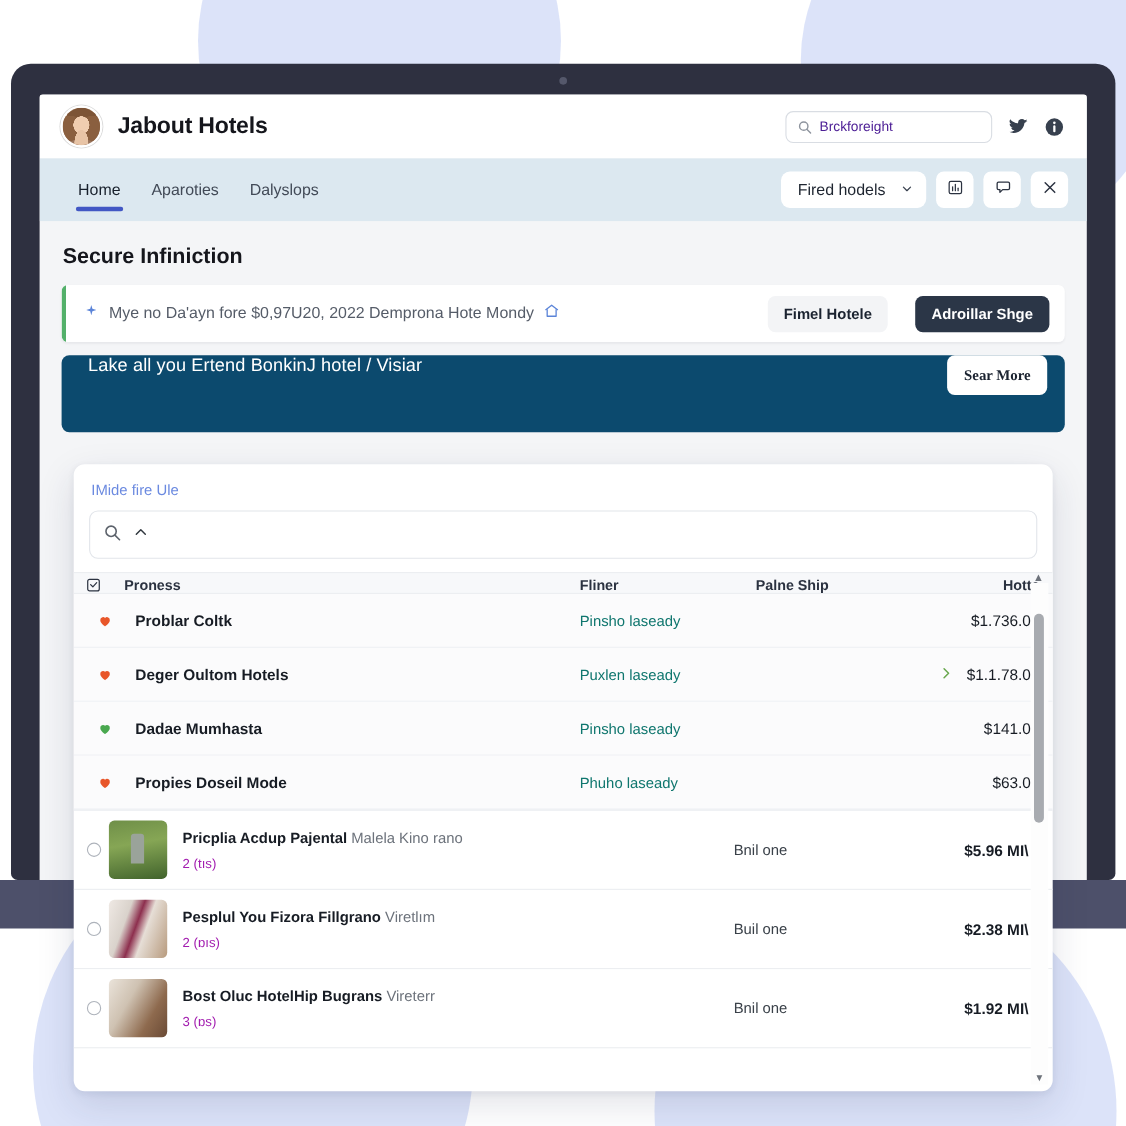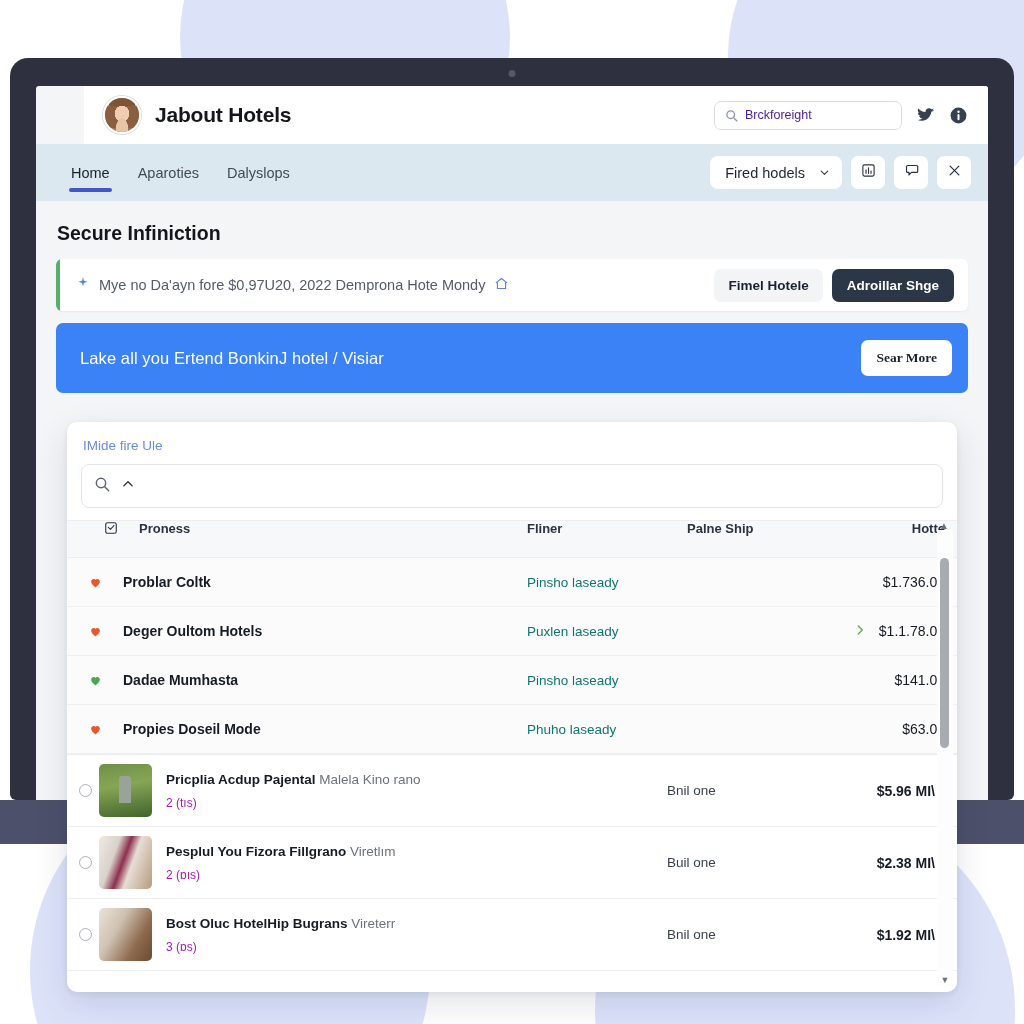--- a/index.html
+++ b/index.html
@@ -51,21 +51,20 @@
     top: 0; width: 150px; height: 8px; background: #3d4057; border-radius: 0 0 6px 6px;
   }
 
   
   .app-header {
     background: #ffffff;
     height: 58px;
     display: flex; align-items: center;
     padding: 0 20px 0 19px;
     gap: 14px;
-    margin-left: 48px;
   }
   .avatar {
     width: 38px; height: 38px; border-radius: 50%;
     border: 2px solid #ffffff;
     box-shadow: 0 0 0 1px #ddd;
     overflow: hidden; flex: none;
     background: linear-gradient(175deg,#cdb49a 0%,#b9937a 45%,#8f6a52 100%);
     position: relative;
   }
   .avatar .hair {
@@ -128,44 +127,45 @@
     font-size: 19.5px; font-weight: bold; color: #15161c;
     padding: 21px 0 14px 1px;
   }
 
   .alert {
     background: #fff; border-radius: 6px;
     height: 52px; display: flex; align-items: center;
     padding: 0 14px 0 0; overflow: hidden;
     position: relative;
     box-shadow: 0 1px 2px rgba(20,25,40,.05);
+    gap: 16px;
   }
   .alert::before {
     content: ""; position: absolute; left: 0; top: 0; bottom: 0;
     width: 4px; background: #53b06a;
   }
   .alert-body { display: flex; align-items: center; gap: 9px; padding-left: 20px; flex: 1; }
   .alert-text { font-size: 14.5px; color: #555c68; }
   .btn-light {
     background: #f3f4f6; color: #1b2330;
     font-size: 13.5px; font-weight: bold;
     border-radius: 7px; padding: 9px 14px; cursor: pointer;
   }
   .btn-dark {
     background: #2b3647; color: #ffffff;
     font-size: 13.5px; font-weight: bold;
     border-radius: 7px; padding: 9px 15px; margin-left: 9px; cursor: pointer;
   }
 
   .banner {
     margin-top: 12px;
-    background: #3b82f6;
+    background: #0c4a6e;
     border-radius: 7px;
     height: 70px;
-    display: flex; align-items: center;
+    display: flex; align-items: flex-start;
     padding: 0 16px 0 24px;
   }
   .banner-text { font-size: 16.5px; color: #fff; font-weight: 500; flex: 1; letter-spacing: .1px; }
   .banner-btn {
     background: #fff; color: #1b2330;
     font-size: 13.5px; font-weight: bold;
     border-radius: 7px; padding: 10px 15px; cursor: pointer; font-family: Liberation Serif, serif;
   }
 
   
@@ -185,25 +185,25 @@
   .card-search {
     margin: 0 14px;
     height: 44px; border: 1px solid #e2e5ea; border-radius: 8px;
     display: flex; align-items: center; gap: 11px; padding: 0 14px 0 12px;
     background: #fff;
   }
   .card-search .ph { font-size: 15px; color: #6e747e; flex: 1; }
 
   .table-wrap { margin-top: 12px; }
   .thead {
-    display: flex; align-items: flex-start;
+    display: flex; align-items: flex-end;
     background: #f7f8fa;
     border-top: 1px solid #eceef1; border-bottom: 1px solid #eceef1;
-    height: 38px;
-    padding: 0 0 0 28px;
+    height: 20px;
+    padding: 0 0 0 2px;
   }
   .th { font-size: 13px; font-weight: bold; color: #2b3240; }
   .c-icon  { width: 32px; display: flex; justify-content: center; flex: none; }
   .c-name  { flex: 1; padding-left: 12px; }
   .c-fliner{ width: 160px; flex: none; }
   .c-ship  { width: 150px; flex: none; }
   .c-price { width: 120px; flex: none; text-align: right; padding-right: 12px;
              display: flex; align-items: center; justify-content: flex-end; gap: 12px; }
 
   .trow {

